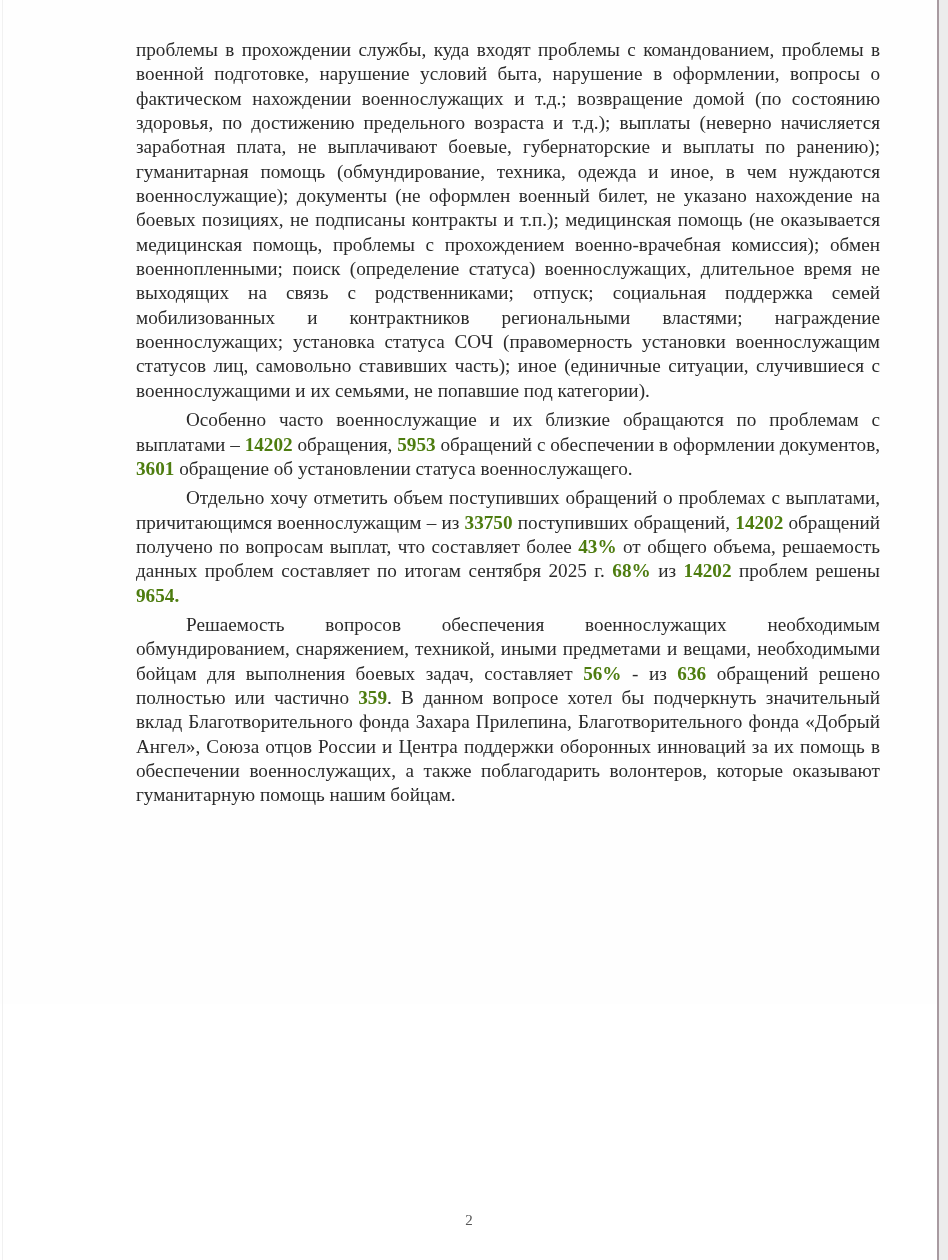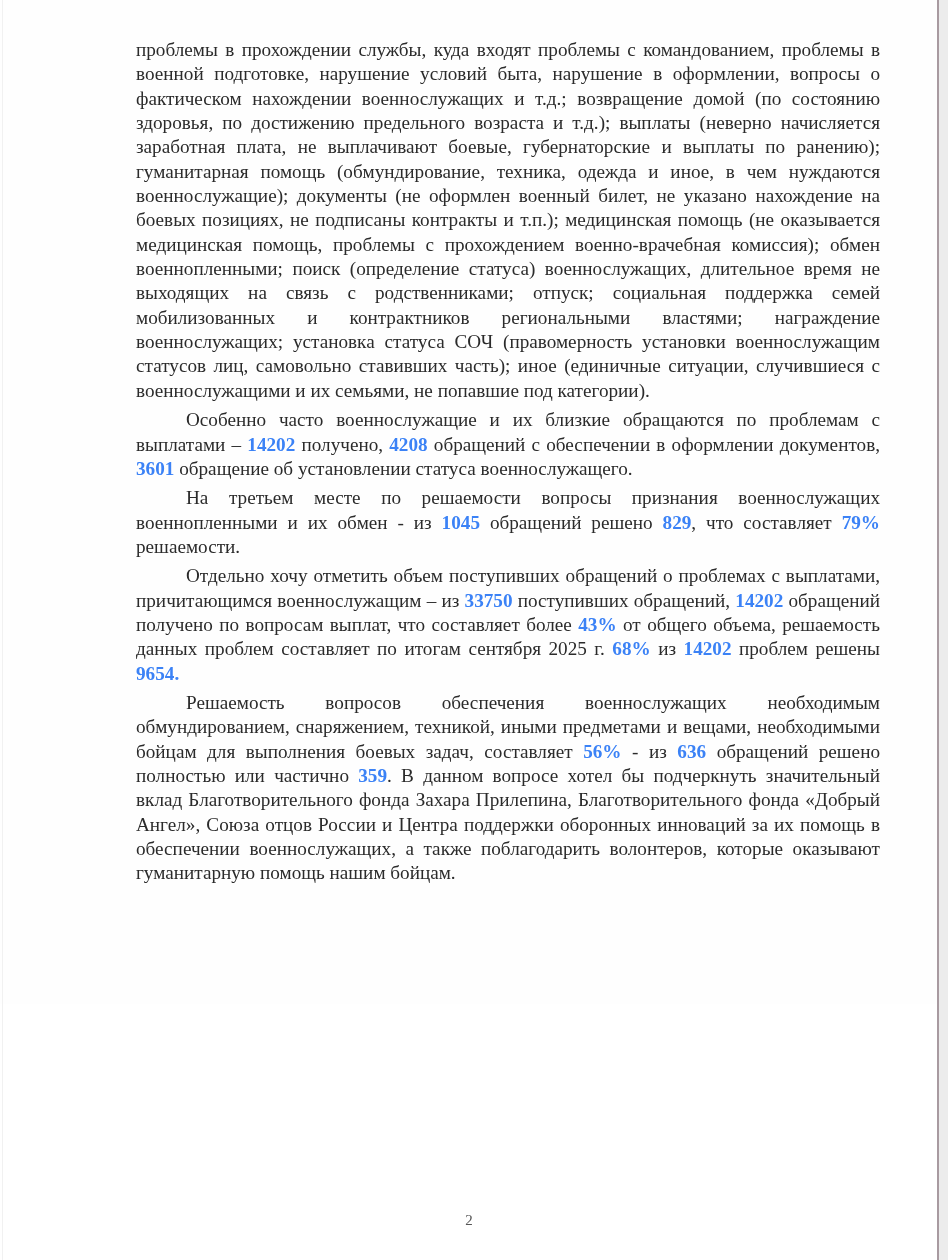--- a/index.html
+++ b/index.html
@@ -25,35 +25,34 @@
   }
   .body-text {
     position: absolute; left: 136px; top: 38px; width: 744px;
     font-family: "Liberation Serif", serif;
     font-size: 19.2px; line-height: 24.35px; color: #2b2b2b;
     text-align: justify;
   }
   .body-text p { margin: 0 0 5px 0; }
   .body-text p.first { text-indent: 0; }
   .body-text p.indent { text-indent: 50px; }
-  .body-text b { font-weight: bold; color: #3b82f6; }
+  .body-text b { font-weight: bold; color: #4d7c0f; }
   .page-number {
     position: absolute; left: 0; width: 938px; top: 1212px;
     text-align: center; font-family: "Liberation Serif", serif;
     font-size: 15px; color: #555;
   }
 </style>
 </head>
 <body>
 
 <div class="page">
   <div class="left-mark"></div>
   <div class="body-text" id="body-text">
       <p class="first"><span>проблемы в прохождении службы, куда входят проблемы с командованием, проблемы в военной подготовке, нарушение условий быта, нарушение в оформлении, вопросы о фактическом нахождении военнослужащих и т.д.; возвращение домой (по состоянию здоровья, по достижению предельного возраста и т.д.); выплаты (неверно начисляется заработная плата, не выплачивают боевые, губернаторские и выплаты по ранению); гуманитарная помощь (обмундирование, техника, одежда и иное, в чем нуждаются военнослужащие); документы (не оформлен военный билет, не указано нахождение на боевых позициях, не подписаны контракты и т.п.); медицинская помощь (не оказывается медицинская помощь, проблемы с прохождением военно-врачебная комиссия); обмен военнопленными; поиск (определение статуса) военнослужащих, длительное время не выходящих на связь с родственниками; отпуск; социальная поддержка семей мобилизованных и контрактников региональными властями; награждение военнослужащих; установка статуса СОЧ (правомерность установки военнослужащим статусов лиц, самовольно ставивших часть); иное (единичные ситуации, случившиеся с военнослужащими и их семьями, не попавшие под категории).</span></p>
-      <p class="indent"><span>Особенно часто военнослужащие и их близкие обращаются по проблемам с выплатами – </span><b>14202</b><span> получено, </span><b>4208</b><span> обращений с обеспечении в оформлении документов, </span><b>3601</b><span> обращение об установлении статуса военнослужащего.</span></p>
-      <p class="indent"><span>На третьем месте по решаемости вопросы признания военнослужащих военнопленными и их обмен - из </span><b>1045</b><span> обращений решено </span><b>829</b><span>, что составляет </span><b>79%</b><span> решаемости.</span></p>
+      <p class="indent"><span>Особенно часто военнослужащие и их близкие обращаются по проблемам с выплатами – </span><b>14202</b><span> обращения, </span><b>5953</b><span> обращений с обеспечении в оформлении документов, </span><b>3601</b><span> обращение об установлении статуса военнослужащего.</span></p>
       <p class="indent"><span>Отдельно хочу отметить объем поступивших обращений о проблемах с выплатами, причитающимся военнослужащим – из </span><b>33750</b><span> поступивших обращений, </span><b>14202</b><span> обращений получено по вопросам выплат, что составляет более </span><b>43%</b><span> от общего объема, решаемость данных проблем составляет по итогам сентября 2025 г. </span><b>68%</b><span> из </span><b>14202</b><span> проблем решены </span><b>9654.</b></p>
       <p class="indent"><span>Решаемость вопросов обеспечения военнослужащих необходимым обмундированием, снаряжением, техникой, иными предметами и вещами, необходимыми бойцам для выполнения боевых задач, составляет </span><b>56%</b><span> - из </span><b>636</b><span> обращений решено полностью или частично </span><b>359</b><span>. В данном вопросе хотел бы подчеркнуть значительный вклад Благотворительного фонда Захара Прилепина, Благотворительного фонда «Добрый Ангел», Союза отцов России и Центра поддержки оборонных инноваций за их помощь в обеспечении военнослужащих, а также поблагодарить волонтеров, которые оказывают гуманитарную помощь нашим бойцам.</span></p>
     </div>
   <div class="page-number">2</div>
 </div>
 <div class="edge-line"></div>
 <div class="edge-strip"></div>
 
 </body></html>

